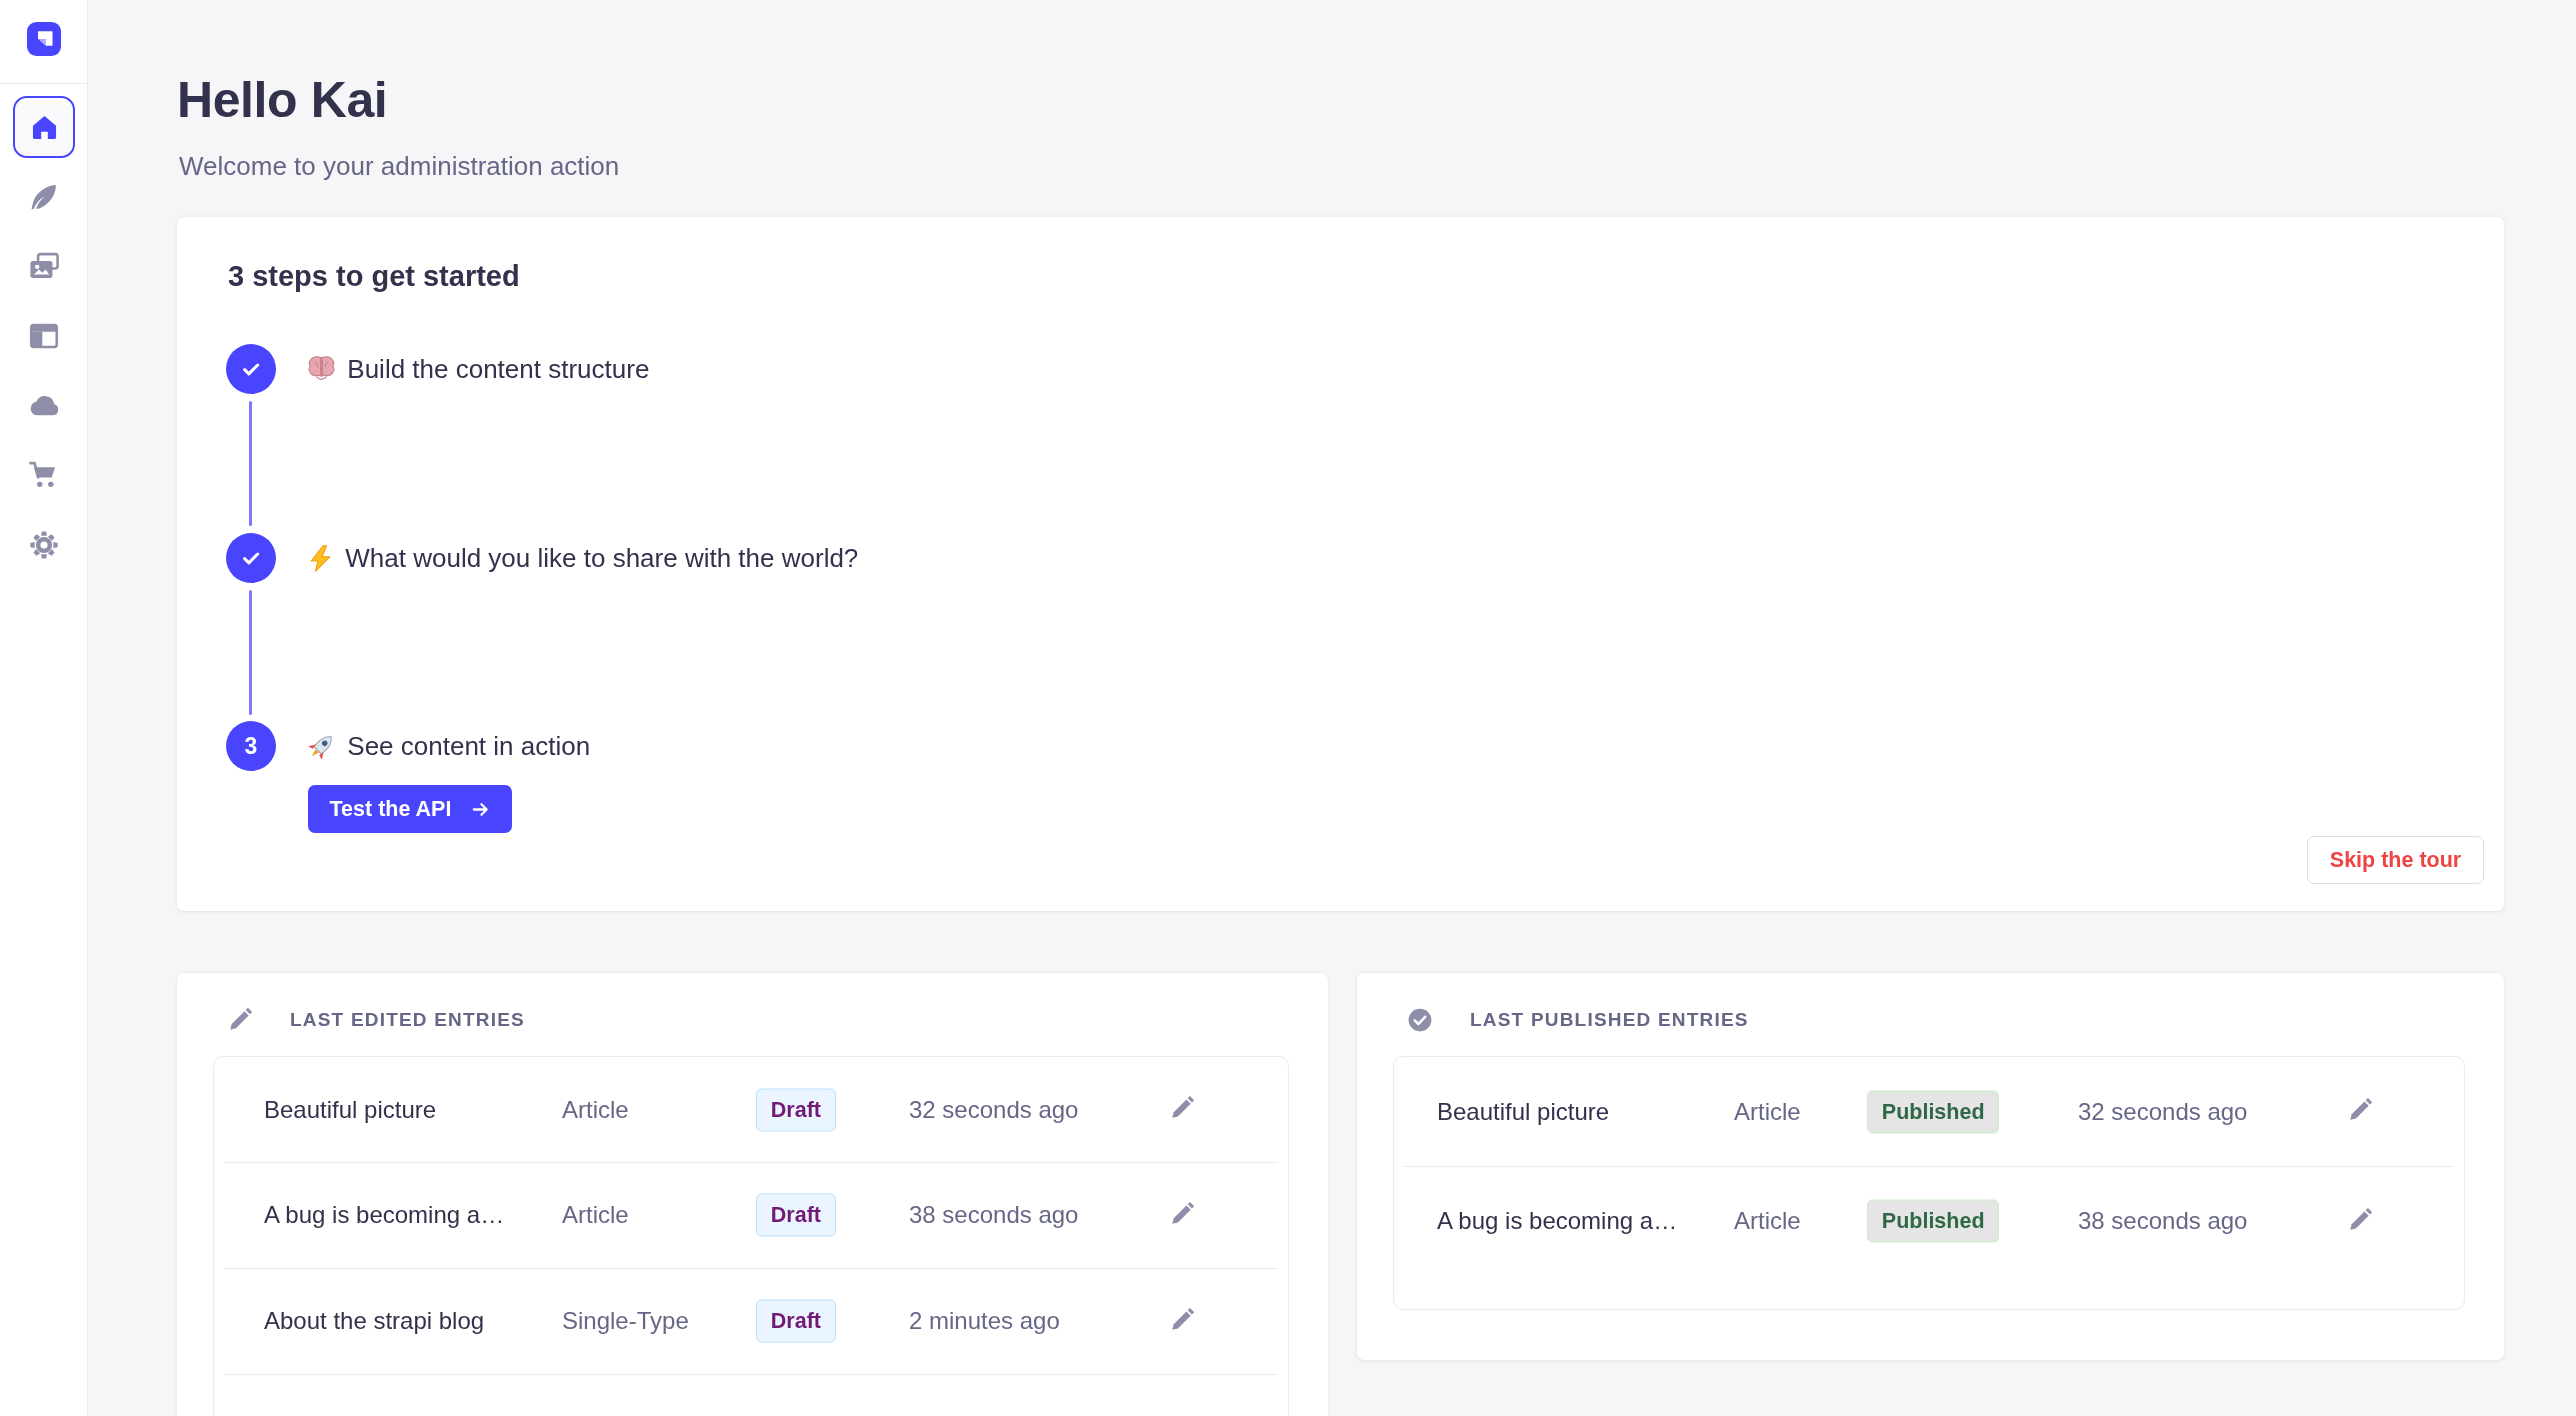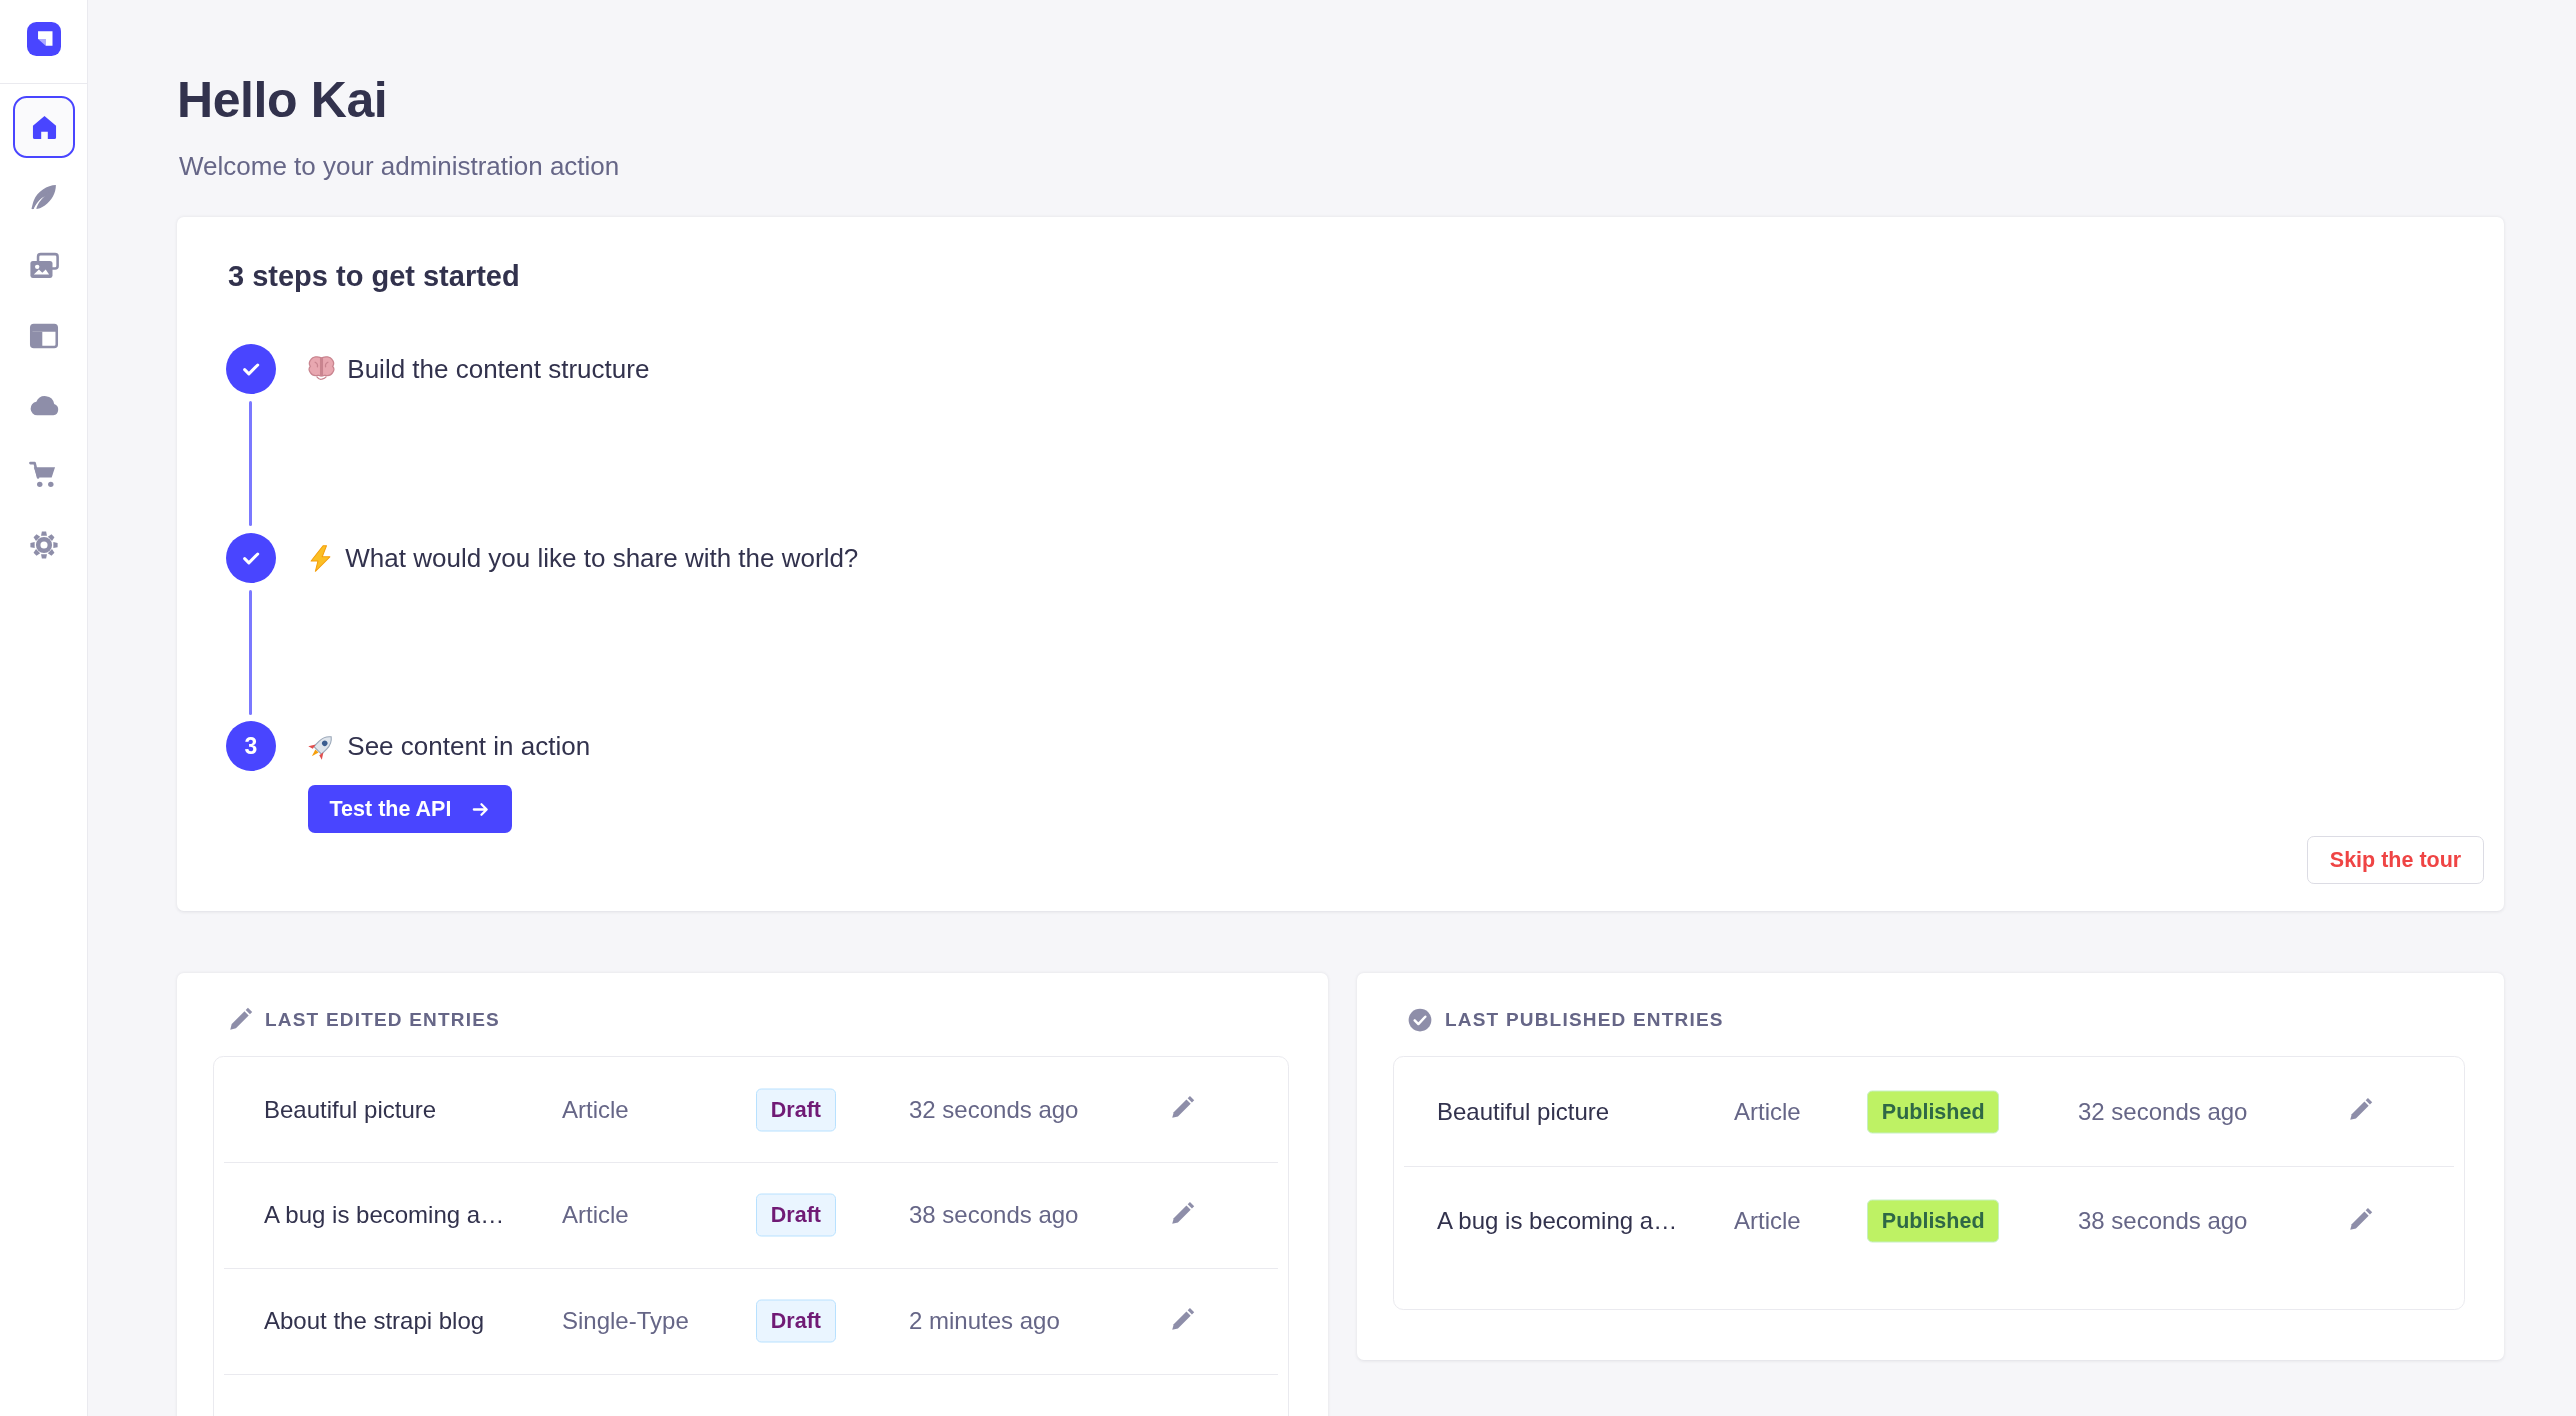--- a/index.html
+++ b/index.html
@@ -39,41 +39,41 @@
             display:flex;align-items:center;justify-content:center;gap:20px;cursor:pointer;
             font-family:inherit;}
   .skip-btn{position:absolute;left:2130px;top:619px;width:177px;height:48px;background:#fff;
             border:0.9px solid #dcdce4;border-radius:6.9px;color:#ef4444;font-size:21.5px;font-weight:600;
             cursor:pointer;font-family:inherit;}
 
   
   .widget{position:absolute;background:#fff;border-radius:6.9px;box-shadow:0 0.9px 3.4px rgba(33,33,52,.1);}
   .widget.left{left:177px;top:973px;width:1151px;height:491px;}
   .widget.right{left:1357px;top:973px;width:1147px;height:387px;}
-  .widget-head{position:absolute;left:50px;top:34px;display:flex;align-items:center;gap:12px;}
+  .widget-head{position:absolute;left:50px;top:34px;display:flex;align-items:center;gap:37px;}
   .widget-head .head-label{font-size:19px;font-weight:600;color:#666687;letter-spacing:1.2px;}
   .entries-table{position:absolute;left:36px;top:83px;border:0.9px solid #eaeaef;border-radius:10.3px;
                  background:#fff;box-sizing:border-box;overflow:hidden;}
   .widget.left  .entries-table{width:1076px;height:413px;}
   .widget.right .entries-table{width:1072px;height:254px;}
   .entry-row{position:relative;height:105px;}
   .widget.right .entry-row{height:109px;}
   .row-divider{height:0.9px;background:#eaeaef;margin:0 10.3px;}
   .entry-row > *{position:absolute;top:50%;transform:translateY(-50%);}
   .cell-title{font-size:24px;font-weight:500;color:#32324d;}
   .cell-type{font-size:24px;color:#666687;}
   .cell-time{font-size:24px;color:#666687;}
   .widget.left .cell-title{left:50px}.widget.left .cell-type{left:348px}
   .widget.left .badge{left:542px}.widget.left .cell-time{left:695px}.widget.left .edit-btn{left:952px}
   .widget.right .cell-title{left:43px}.widget.right .cell-type{left:340px}
   .widget.right .badge{left:473px}.widget.right .cell-time{left:684px}.widget.right .edit-btn{left:950px}
   .badge{display:inline-flex;align-items:center;justify-content:center;height:43px;padding:0 13.8px;
          border-radius:5.2px;font-size:21.5px;font-weight:600;box-sizing:border-box;white-space:nowrap;}
   .badge[data-variant="draft"]{background:#eaf5ff;border:1.3px solid #b8e1ff;color:#701a75;}
-  .badge[data-variant="published"]{background:#bef264;border:1.3px solid #c6f0c2;color:#2f6846;}
+  .badge[data-variant="published"]{background:#e5e5e5;border:1.3px solid #c6f0c2;color:#2f6846;}
   .edit-btn{background:none;border:none;cursor:pointer;padding:3.4px;}
 </style>
 </head>
 <body>
 
 <div class="page">
 
   <aside class="sidebar">
     <div class="logo-btn">
       <svg viewBox="0 0 40 40" width="34" height="34">

